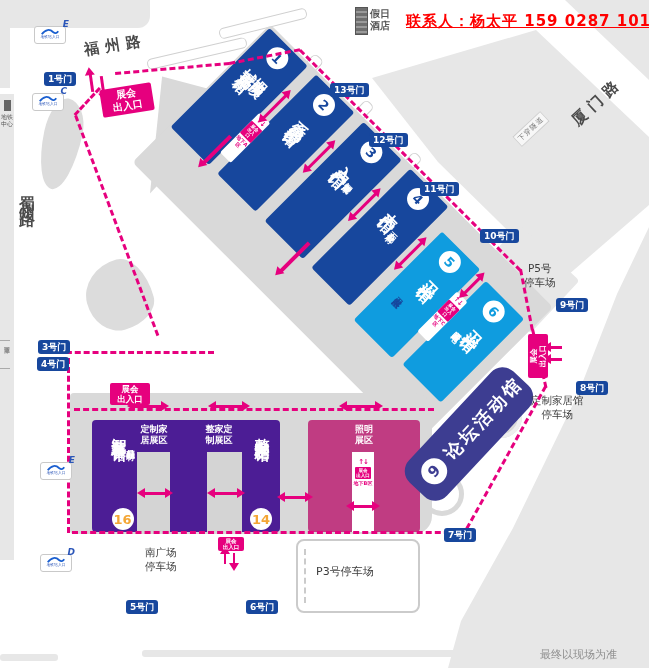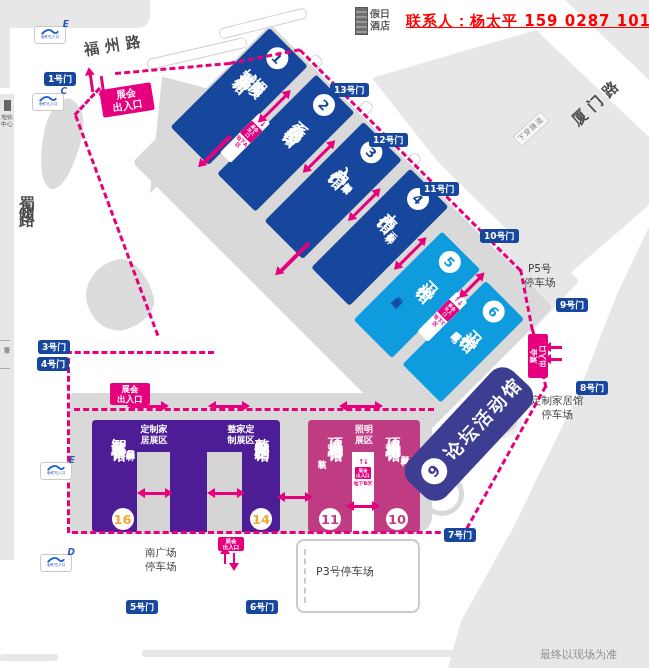--- a/index.html
+++ b/index.html
@@ -190,21 +190,21 @@
   </div>
 
   <div id="south">
     <div class="bblock" style="left:22px;width:188px;background:#4c1d95;border-radius:4px">
       <div class="notch" style="left:45px;width:33px"></div>
       <div class="notch" style="left:115px;width:35px"></div>
       <div class="zone" style="left:41px;width:42px">
         <div>定制家</div>
           <div>居展区</div>
       </div>
-      <div class="zone" style="left:128px;width:42px">
+      <div class="zone" style="left:106px;width:42px">
         <div>整家定</div>
           <div>制展区</div>
       </div>
       <div class="bhall" style="left:0;width:61px">
         <div class="htxt">
           <span class="mainv">智造装备馆</span>
           <span class="subv" style="margin-top:16px">精品配材</span>
         </div>
         <div class="num bnum" style="color:#f4a635">16</div>
       </div>
@@ -214,34 +214,20 @@
           </div>
         <div class="num bnum" style="color:#f4a635">14</div>
       </div>
     </div>
 
     <div class="bblock" style="left:238px;width:112px;background:#c03c82;border-radius:4px">
       <div class="notch" style="left:44px;width:22px;background:#fff"></div>
       <div class="zone" style="left:36px;width:40px">
         <div>照明</div>
           <div>展区</div>
-      </div>
-      <div class="bhall" style="left:0;width:44px">
-        <div class="htxt">
-          <span class="subv" style="margin-top:26px">软装</span>
-          <span class="mainv">顶墙地材馆</span>
-        </div>
-        <div class="num bnum" style="color:#c03c82">11</div>
-      </div>
-      <div class="bhall" style="left:66px;width:46px">
-        <div class="htxt">
-          <span class="mainv">顶墙地材馆</span>
-          <span class="subv" style="margin-top:22px">新材料</span>
-        </div>
-        <div class="num bnum" style="color:#c03c82">10</div>
       </div>
 
       <div class="umk" style="left:44px;top:36px;width:22px;height:66px">
         <span class="tarr">↑↓</span>
         <div class="pb">
           <div>展会</div>
             <div>出入口</div>
         </div>
         <div class="ug">地下B区</div>
       </div>

